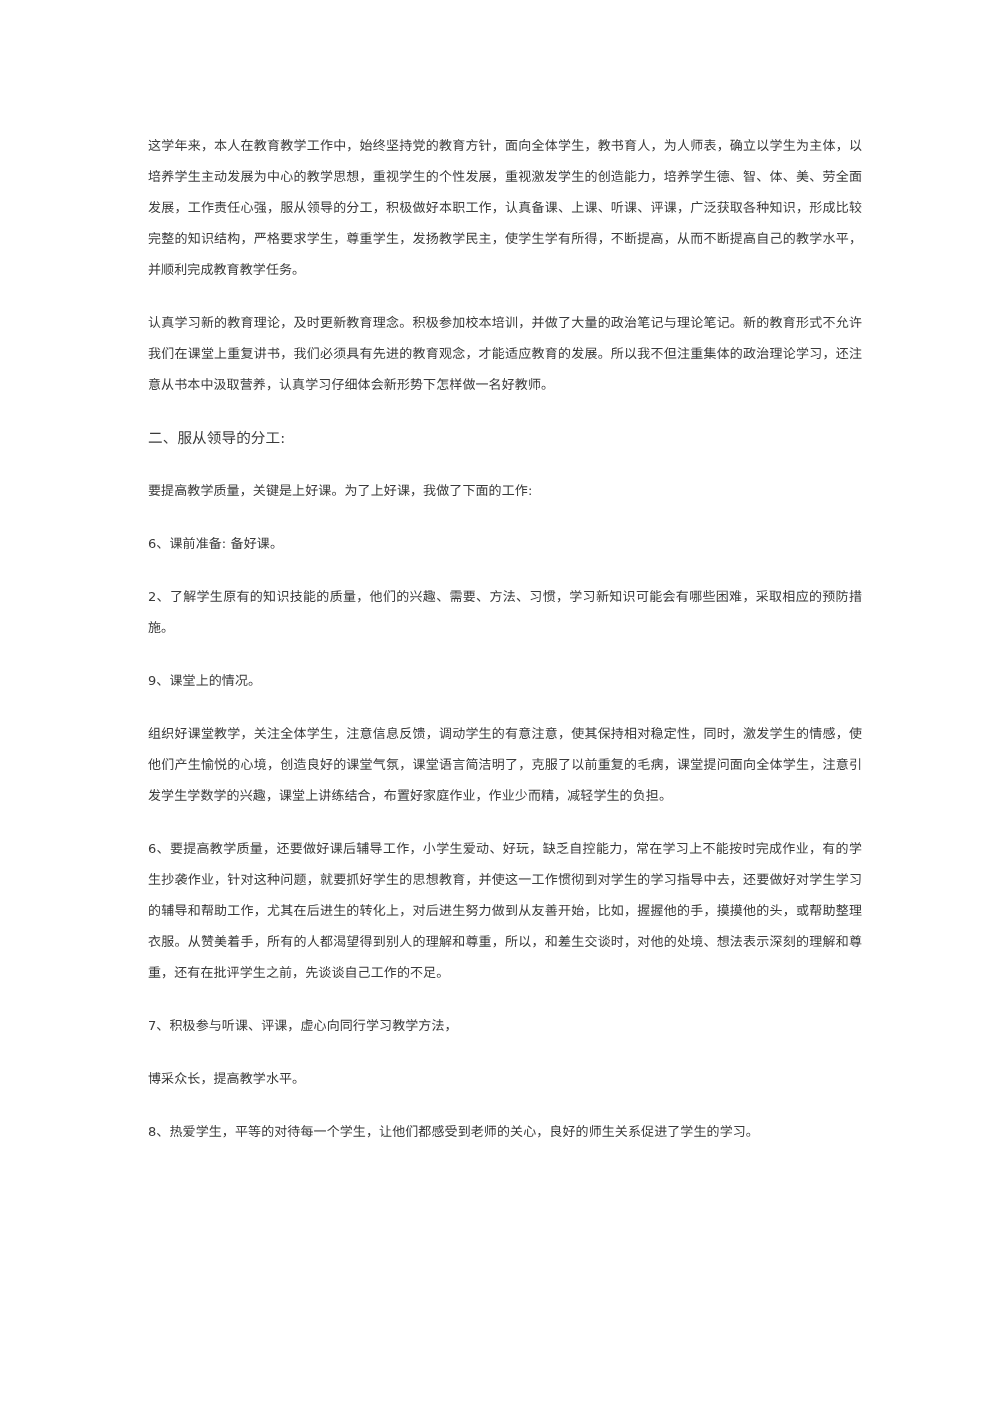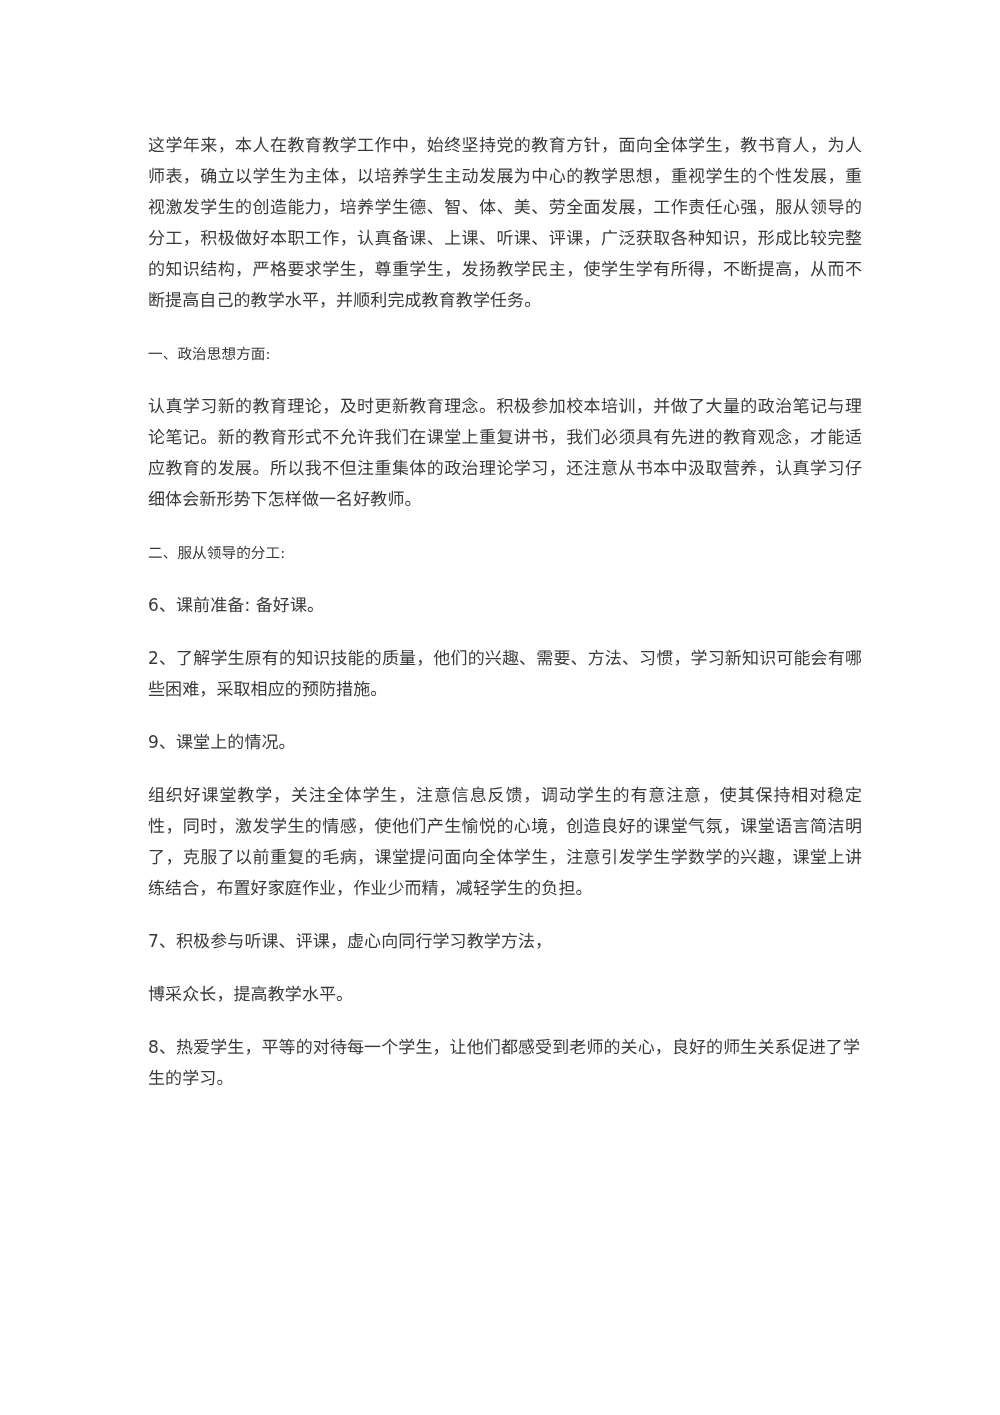--- a/index.html
+++ b/index.html
@@ -19,21 +19,21 @@
     width: 1000px;
     min-height: 1415px;
     background: #ffffff;
     box-sizing: border-box;
     padding: 130px 138px 40px 148px;
   }
   .doc-body {
     width: 714px;
   }
   .para {
-    font-size: 17px;
+    font-size: 13px;
     line-height: 31px;
     color: #3a3a3a;
     margin: 0 0 22px 0;
     text-align: justify;
     text-justify: inter-character;
     letter-spacing: 0.1px;
     word-break: break-all;
     white-space: normal;
   }
   .para:last-child {
@@ -50,37 +50,38 @@
   }
 </style>
 </head>
 <body>
 
 <div class="page">
   <article class="doc-body">
 
     <p class="para">这学年来，本人在教育教学工作中，始终坚持党的教育方针，面向全体学生，教书育人，为人师表，确立以学生为主体，以培养学生主动发展为中心的教学思想，重视学生的个性发展，重视激发学生的创造能力，培养学生德、智、体、美、劳全面发展，工作责任心强，服从领导的分工，积极做好本职工作，认真备课、上课、听课、评课，广泛获取各种知识，形成比较完整的知识结构，严格要求学生，尊重学生，发扬教学民主，使学生学有所得，不断提高，从而不断提高自己的教学水平，并顺利完成教育教学任务。</p>
 
-    <p class="para heading short">一、政治思想方面:</p>
 
     <p class="para">认真学习新的教育理论，及时更新教育理念。积极参加校本培训，并做了大量的政治笔记与理论笔记。新的教育形式不允许我们在课堂上重复讲书，我们必须具有先进的教育观念，才能适应教育的发展。所以我不但注重集体的政治理论学习，还注意从书本中汲取营养，认真学习仔细体会新形势下怎样做一名好教师。</p>
 
     <p class="para heading short">二、服从领导的分工:</p>
 
+    <p class="para short">要提高教学质量，关键是上好课。为了上好课，我做了下面的工作:</p>
 
     <p class="para short">6、课前准备: 备好课。</p>
 
 
     <p class="para">2、了解学生原有的知识技能的质量，他们的兴趣、需要、方法、习惯，学习新知识可能会有哪些困难，采取相应的预防措施。</p>
 
 
     <p class="para short">9、课堂上的情况。</p>
 
     <p class="para">组织好课堂教学，关注全体学生，注意信息反馈，调动学生的有意注意，使其保持相对稳定性，同时，激发学生的情感，使他们产生愉悦的心境，创造良好的课堂气氛，课堂语言简洁明了，克服了以前重复的毛病，课堂提问面向全体学生，注意引发学生学数学的兴趣，课堂上讲练结合，布置好家庭作业，作业少而精，减轻学生的负担。</p>
 
+    <p class="para">6、要提高教学质量，还要做好课后辅导工作，小学生爱动、好玩，缺乏自控能力，常在学习上不能按时完成作业，有的学生抄袭作业，针对这种问题，就要抓好学生的思想教育，并使这一工作惯彻到对学生的学习指导中去，还要做好对学生学习的辅导和帮助工作，尤其在后进生的转化上，对后进生努力做到从友善开始，比如，握握他的手，摸摸他的头，或帮助整理衣服。从赞美着手，所有的人都渴望得到别人的理解和尊重，所以，和差生交谈时，对他的处境、想法表示深刻的理解和尊重，还有在批评学生之前，先谈谈自己工作的不足。</p>
 
     <p class="para short">7、积极参与听课、评课，虚心向同行学习教学方法，</p>
 
     <p class="para short">博采众长，提高教学水平。</p>
 
     <p class="para short">8、热爱学生，平等的对待每一个学生，让他们都感受到老师的关心，良好的师生关系促进了学生的学习。</p>
 
   </article>
 </div>
 

